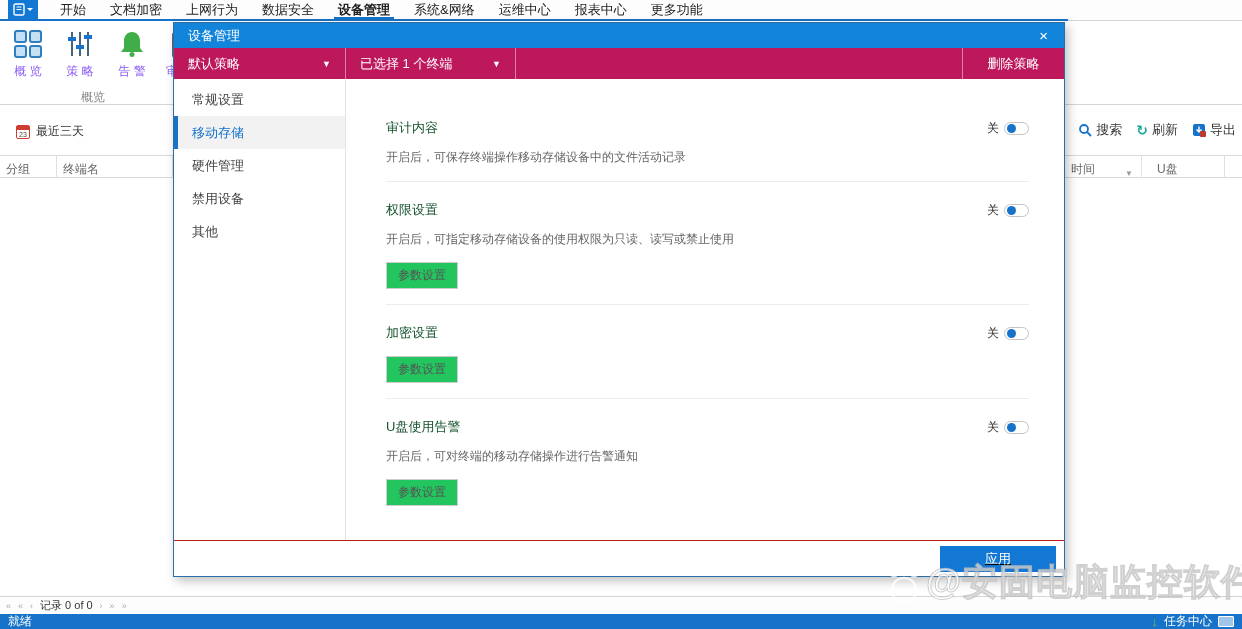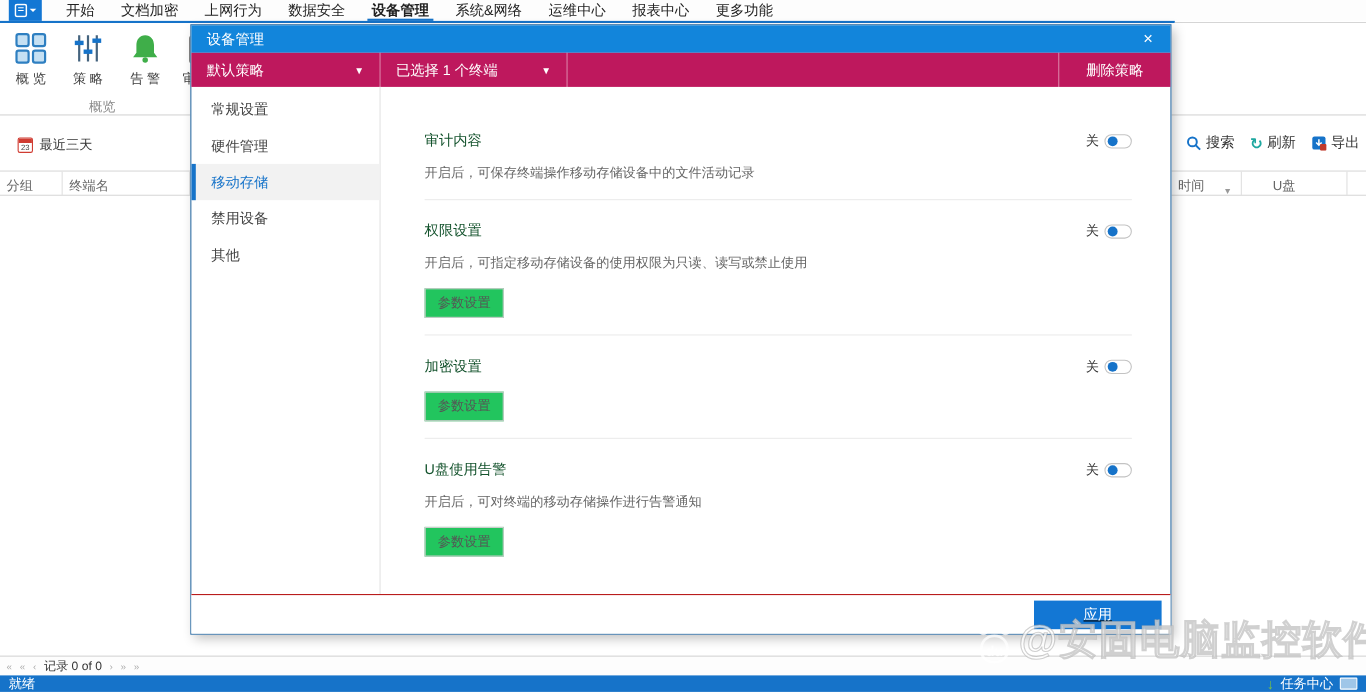--- a/index.html
+++ b/index.html
@@ -17,21 +17,21 @@
   .tab { padding:0 12px; font-size:13px; color:#222; display:flex; align-items:center; position:relative; cursor:pointer; white-space:nowrap; }
   .tab.active { font-weight:bold; }
   .tab.active::after { content:""; position:absolute; left:8px; right:8px; bottom:0; height:2px; background:#1673c9; }
   .blue-line { position:absolute; top:19px; left:0; width:1068px; height:2px; background:#1673c9; }
   .gray-line { position:absolute; top:20px; left:1068px; right:0; height:1px; background:#d5d5d5; }
 
   
   .ribbon { position:absolute; top:21px; left:0; right:0; height:84px; background:#fff; border-bottom:1px solid #d5d5d5; }
   .ribbon-btns { position:absolute; top:4px; left:6px; display:flex; gap:8px; }
   .ribbon-btn { width:44px; display:flex; flex-direction:column; align-items:center; gap:4px; padding-top:4px; cursor:pointer; }
-  .ribbon-btn .lbl { font-size:12px; color:#404040; white-space:nowrap; }
+  .ribbon-btn .lbl { font-size:12px; color:#8b5cf6; white-space:nowrap; }
   .ribbon-group-label { position:absolute; top:68px; left:0; width:186px; text-align:center; font-size:12px; color:#888; }
 
   
   .filter-row { position:absolute; top:106px; left:0; right:0; height:49px; background:#fff; }
   .date-filter { position:absolute; left:16px; top:17px; display:flex; align-items:center; gap:6px; font-size:12px; color:#333; cursor:pointer; }
   .cal-icon { width:14px; height:14px; border:1px solid #d03c32; border-radius:2px; position:relative; background:#fff; }
   .cal-icon .cal-top { position:absolute; top:0; left:0; right:0; height:4px; background:#d03c32; }
   .cal-icon .cal-num { position:absolute; top:4px; left:0; right:0; text-align:center; font-size:7px; color:#444; line-height:9px; }
   .actions { position:absolute; right:6px; top:15px; display:flex; align-items:center; gap:14px; }
   .action-btn { display:flex; align-items:center; gap:4px; font-size:13px; color:#333; cursor:pointer; white-space:nowrap; }
@@ -200,21 +200,21 @@
     </div>
   </div>
 
   <div class="thead">
     <div class="th-cell" style="left:0; width:57px;">
       <span>分组</span>
     </div>
     <div class="th-cell" style="left:57px; width:116px;">
       <span>终端名</span>
     </div>
-    <div class="th-cell" style="left:1065px; width:64px;">
+    <div class="th-cell" style="left:1065px; width:77px;">
       <span>时间</span>
       <span class="th-filter">▼</span>
     </div>
     <div class="th-cell" style="left:1151px; width:74px;">
       <span>U盘</span>
     </div>
   </div>
 
   <div class="pager">
     <span class="pg-ico">«</span>
@@ -248,22 +248,22 @@
       <div class="dd dd-terminal">
         <span>已选择 1 个终端</span>
         <span class="dd-caret">▼</span>
       </div>
       <div class="dlg-delete">删除策略</div>
     </div>
 
     <div class="dlg-body">
       <div class="dlg-side">
         <div class="side-item">常规设置</div>
+        <div class="side-item active">移动存储</div>
         <div class="side-item">硬件管理</div>
-        <div class="side-item active">移动存储</div>
         <div class="side-item">禁用设备</div>
         <div class="side-item">其他</div>
       </div>
 
       <div class="dlg-content">
 
         <div class="sec first">
           <div class="sec-head">
             <span class="sec-title">审计内容</span>
             <div class="toggle">

